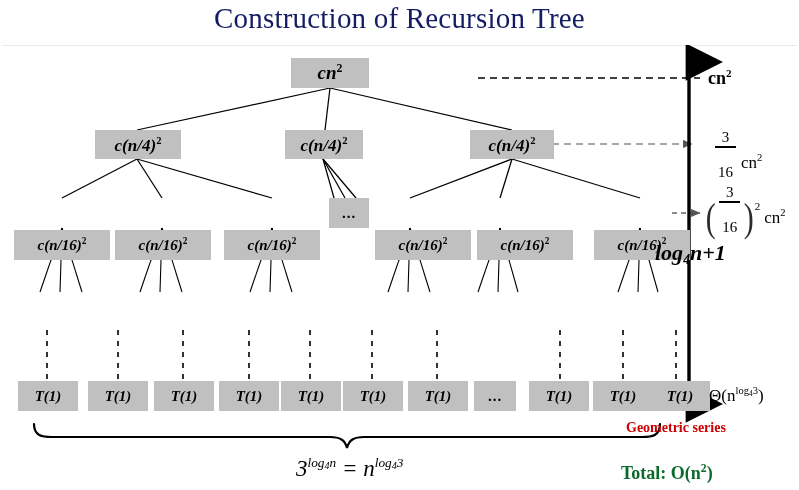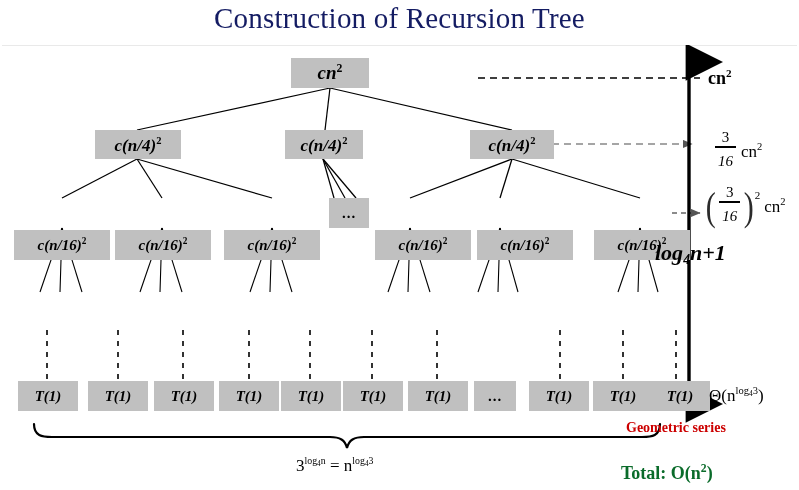--- a/index.html
+++ b/index.html
@@ -75,21 +75,21 @@
   .ann-cn2{font-size:18px;font-weight:bold;}
   .ann-cn2 sup{font-size:.62em;vertical-align:super;}
 
   .frac{
     display:inline-flex;flex-direction:column;align-items:center;
     vertical-align:middle;line-height:1;
     margin:0 2px;
   }
   .frac .num{font-size:15px;padding:0 3px;}
   .frac .bar{height:1.5px;background:#000;width:100%;margin:1px 0;}
-  .frac .den{font-size:15px;padding:5px 3px;font-style:italic;}
+  .frac .den{font-size:15px;padding:16px 3px;}
 
   .ann-frac-row{display:inline-flex;align-items:center;font-size:18px;}
   .ann-frac-row .tail{font-size:17px;margin-left:3px;}
   .ann-frac-row .tail sup{font-size:.62em;vertical-align:super;}
 
   .paren{
     font-size:40px;line-height:1;color:#2b2b2b;
     font-family:"Liberation Serif", serif;
     display:inline-block;transform:scaleX(.75);
   }
@@ -106,21 +106,21 @@
   .ann-geo{
     font-size:14px;font-weight:bold;color:#cc0000;
     font-family:"Liberation Serif", serif;
   }
   .ann-total{
     font-size:18px;font-weight:bold;color:#0a6b2a;
     font-family:"Liberation Serif", serif;
   }
   .ann-total sup{font-size:.65em;vertical-align:super;}
 
-  .ann-brace-label{font-size:17px;}
+  .ann-brace-label{font-size:23px;font-style:italic;}
   .ann-brace-label sup{font-size:.58em;vertical-align:super;}
   .ann-brace-label sup sub{font-size:.75em;vertical-align:baseline;position:relative;top:2px;}
 </style>
 </head>
 <body>
 
 <div id="stage">
 
   <div class="title">Construction of Recursion Tree</div>
   <div class="divider"></div>

